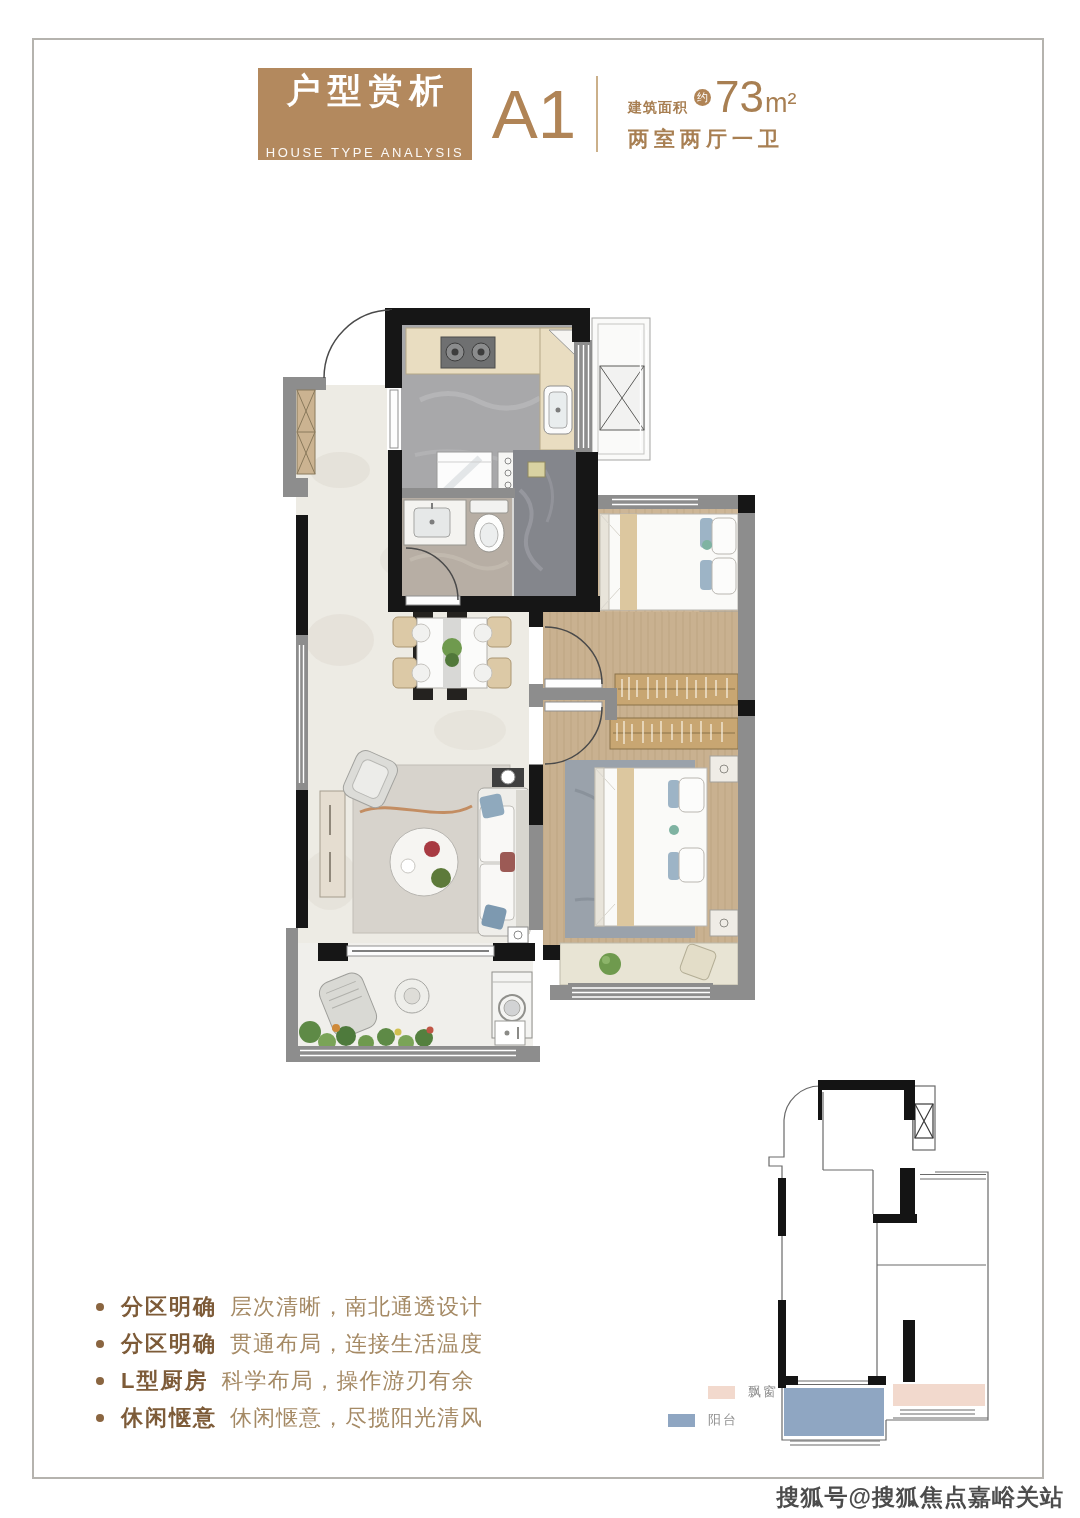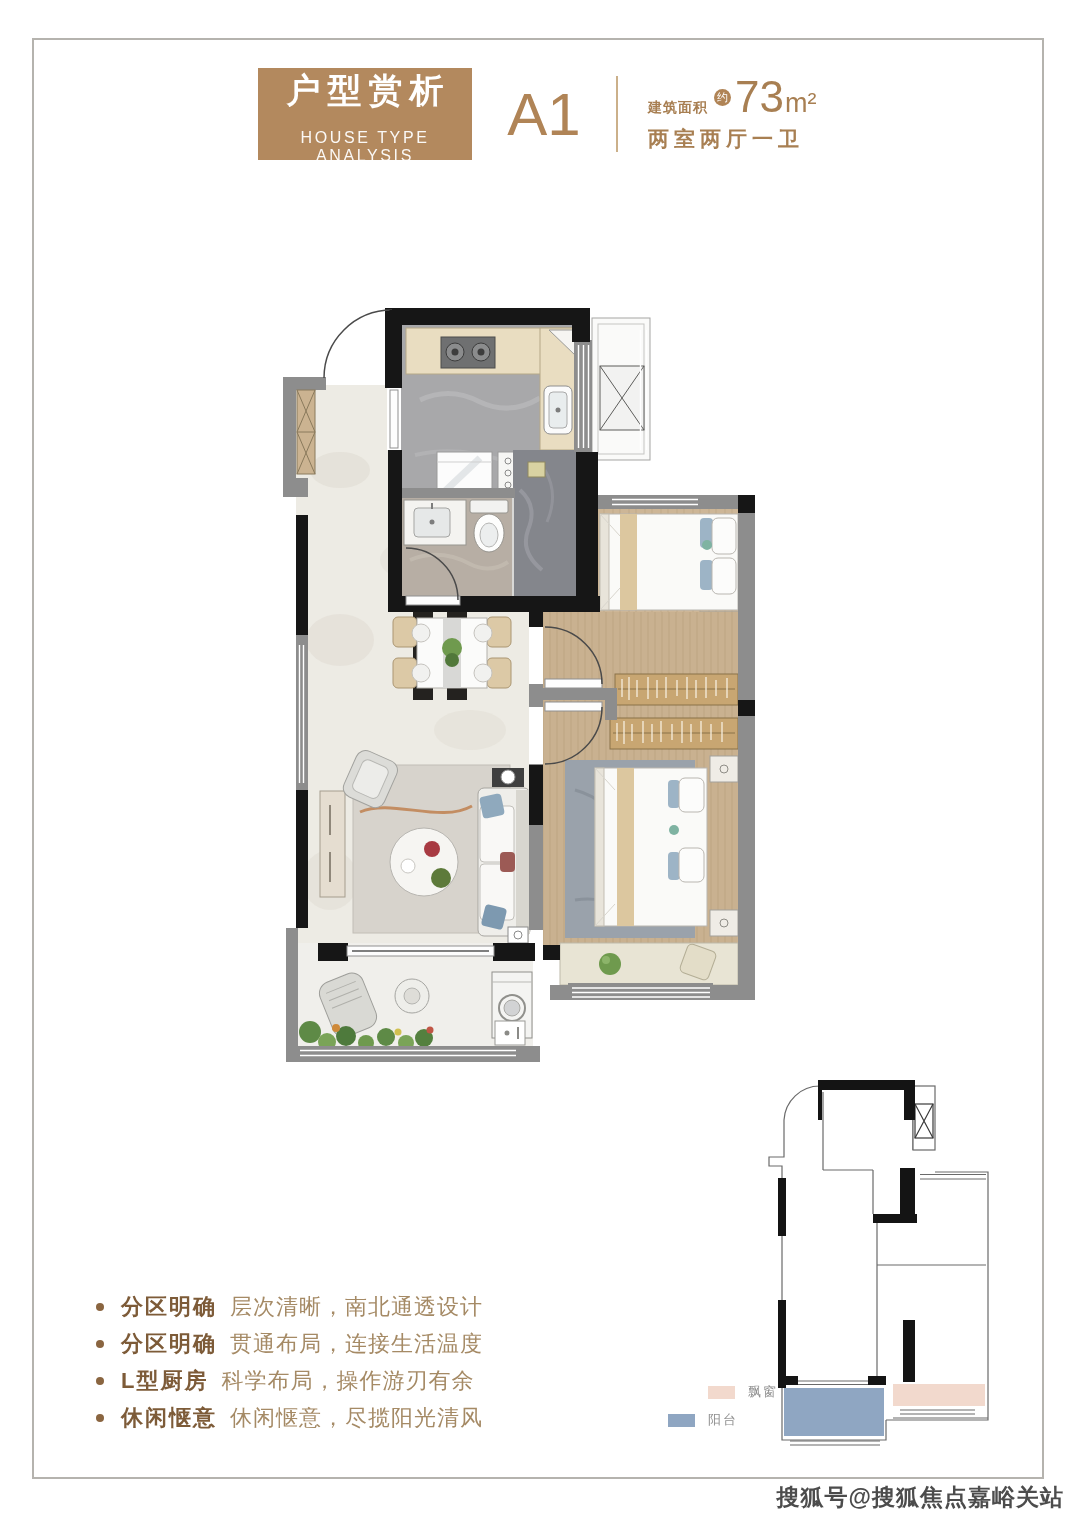--- a/index.html
+++ b/index.html
@@ -7,23 +7,23 @@
   body { font-family:"Liberation Sans","DejaVu Sans",sans-serif; }
   .page { position:relative; width:1080px; height:1518px; background:#fff; overflow:hidden; }
   .frame { position:absolute; left:32px; top:38px; width:1012px; height:1441px;
            border:2px solid #b5b3ae; pointer-events:none; }
 
   
   .hdr { position:absolute; left:258px; top:68px; height:92px; display:flex; align-items:stretch; }
   .hdr-box { width:214px; background:#b3895e; color:#fff; text-align:center;
              display:flex; flex-direction:column; justify-content:space-between; }
   .hdr-box .cn { font-size:34px; font-weight:bold; letter-spacing:7px; text-indent:7px; }
-  .hdr-box .en { font-size:16px; letter-spacing:2.6px; margin-top:15px; opacity:.95; }
-  .hdr-a1 { width:144px; display:flex; align-items:center; justify-content:center;
-            font-size:60px; color:#b08456; font-weight:400; letter-spacing:0; }
+  .hdr-box .en { font-size:13px; letter-spacing:2.6px; margin-top:15px; opacity:.95; }
+  .hdr-a1 { width:124px; display:flex; align-items:center; justify-content:center;
+            font-size:69px; color:#b08456; font-weight:400; letter-spacing:0; }
   .hdr-div { width:2px; background:#cbb08a; margin:8px 14px 8px 0; }
   .hdr-right { display:flex; flex-direction:column; justify-content:center; color:#a87f52; padding-left:16px; }
   .hdr-line1 { display:flex; align-items:baseline; }
   .area-label { font-size:14px; font-weight:bold; letter-spacing:1px; }
   .area-approx { display:inline-block; width:17px; height:17px; line-height:17px; border-radius:50%;
                  background:#b08456; color:#fff; font-size:11px; text-align:center;
                  margin:0 4px 0 6px; align-self:center; }
   .area-value { font-size:44px; font-weight:500; line-height:1; }
   .area-unit { font-size:27px; font-weight:500; margin-left:1px; }
   .hdr-line2 { font-size:21px; font-weight:bold; letter-spacing:5px; margin-top:6px; }

